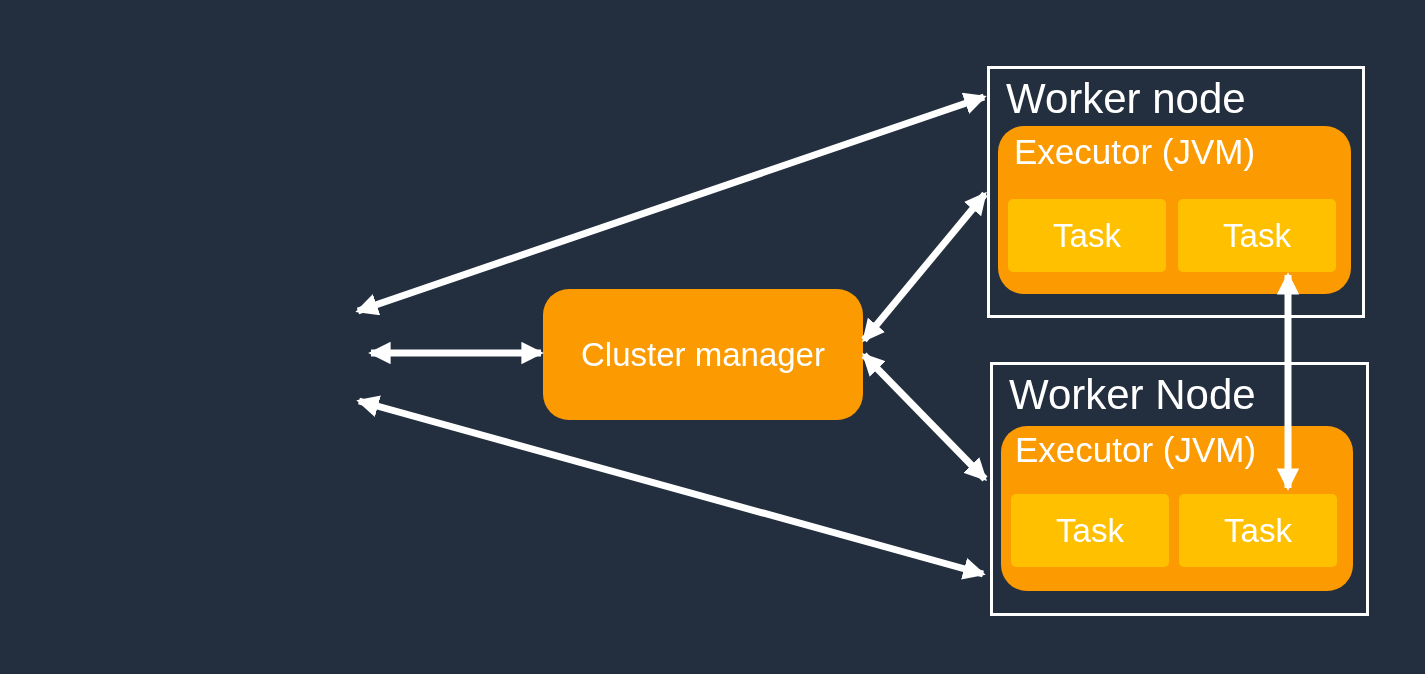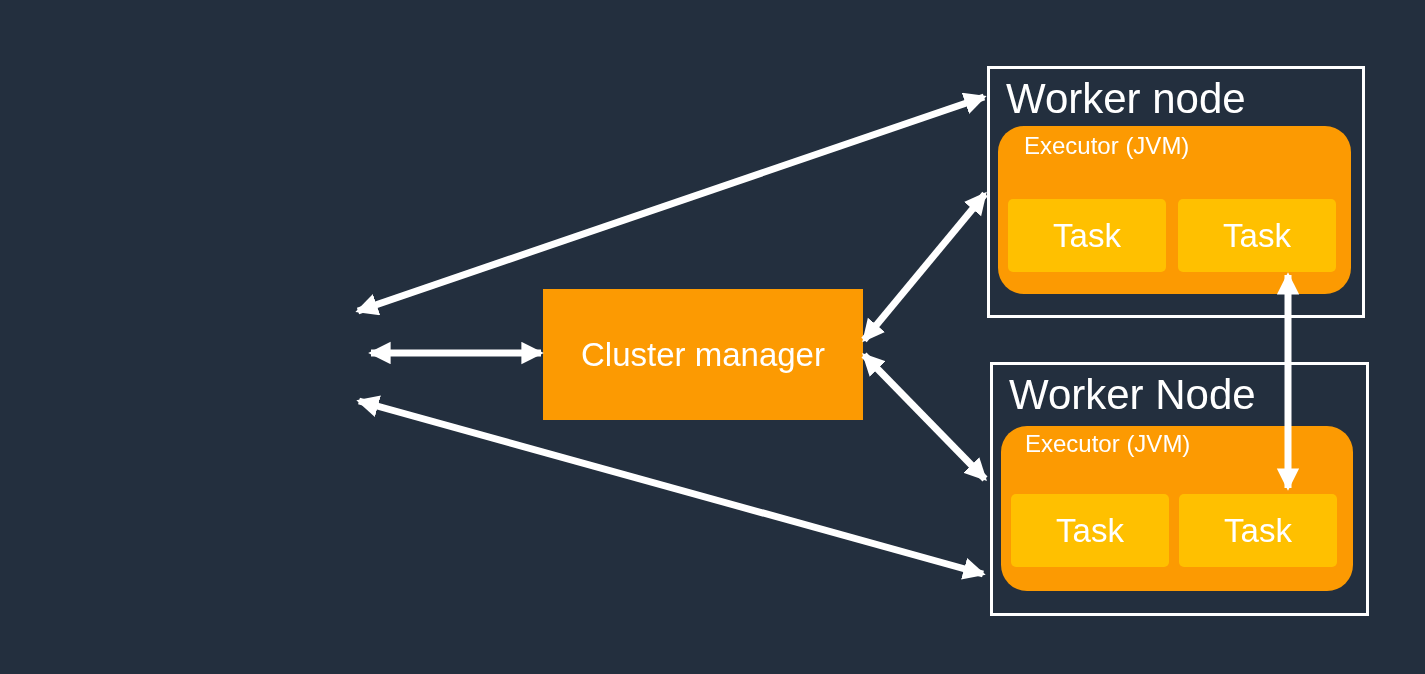--- a/index.html
+++ b/index.html
@@ -39,24 +39,23 @@
   }
   .centered {
     display: flex;
     align-items: center;
     justify-content: center;
     font-size: 33px;
     color: var(--text-white);
   }
   .executor-label {
     position: absolute;
-    font-size: 24px;
+    font-size: 35px;
     color: var(--text-white);
     white-space: nowrap;
-    margin-left: 10px;
   }
   .task-box {
     position: absolute;
     background: var(--task-yellow);
     border-radius: 5px;
     width: 158px;
     height: 73px;
   }
   .arrow-layer {
     position: absolute;
@@ -72,21 +71,21 @@
   .arrow-layer marker path {
     fill: var(--arrow-white);
   }
 </style>
 </head>
 <body>
 
 <div class="canvas">
 
 
-  <div class="orange-box centered" style="left:543px; top:289px; width:320px; height:131px;">
+  <div class="orange-box centered" style="left:543px; top:289px; width:320px; height:131px;border-radius:26px;">
     <span>Cluster manager</span>
   </div>
 
   <div class="outlined-box" style="left:987px; top:66px; width:378px; height:252px;">
     <div class="box-title" style="left:16px; top:6px;">Worker node</div>
     <div class="orange-box" style="left:8px; top:57px; width:353px; height:168px; border-radius:26px;">
       <div class="executor-label" style="left:16px; top:6px;">Executor (JVM)</div>
       <div class="task-box centered" style="left:10px; top:73px;">
         <span>Task</span>
       </div>

